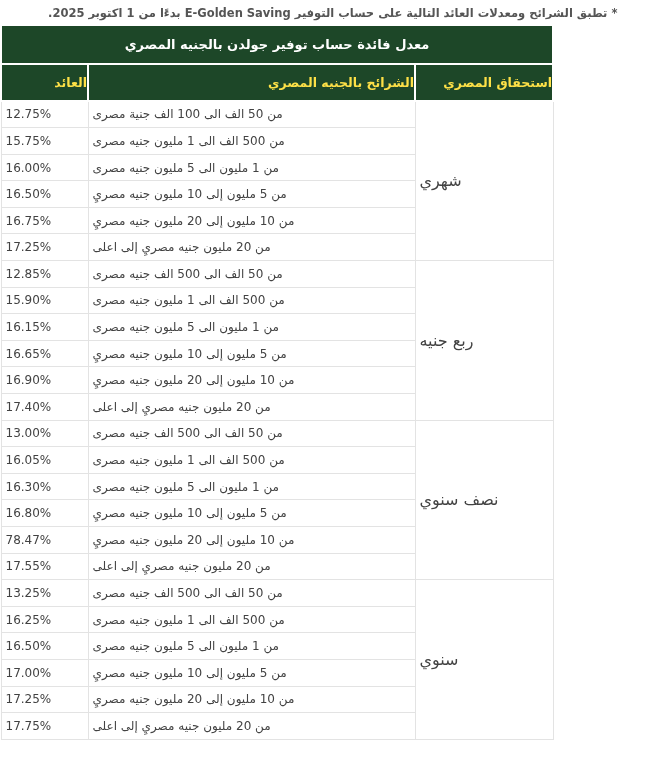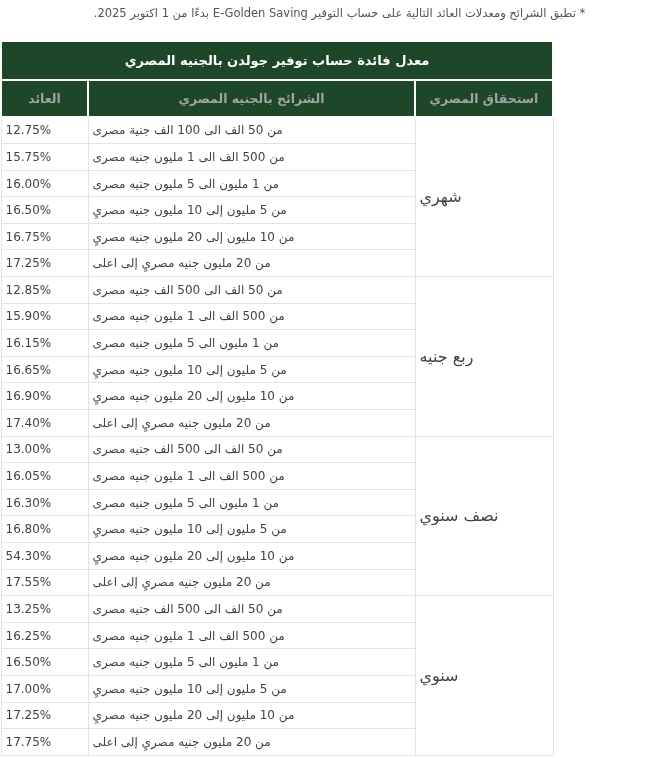--- a/index.html
+++ b/index.html
@@ -6,50 +6,51 @@
     margin: 0;
     padding: 0;
     background: #ffffff;
     width: 645px;
     height: 758px;
     overflow: hidden;
     font-family: "DejaVu Sans", sans-serif;
   }
   .note {
     direction: rtl;
-    text-align: center;
-    margin: 6px 14px 18px 48px;
+    text-align: left;
+    margin: 6px 14px 2px 48px;
     font-size: 11.5px;
     line-height: 1.35;
     color: #555555;
+    font-weight: bold;
   }
   table.rates {
     direction: rtl;
     border-collapse: collapse;
     table-layout: fixed;
     width: 552px;
     margin-right: 28px;
   }
   th.title-cell {
     background: var(--green, #1d4728);
     color: #ffffff;
     height: 37px;
     font-size: 13px;
     font-weight: bold;
     text-align: center;
     border: 2px solid #ffffff;
     padding: 0;
   }
   th.hdr-cell {
     background: var(--green, #1d4728);
-    color: #a3a3a3;
+    color: #fde047;
     height: 35px;
     font-size: 12.5px;
     font-weight: bold;
-    text-align: center;
+    text-align: right;
     border: 2px solid #ffffff;
     padding: 0;
   }
   td {
     border: 1px solid #e3e3e3;
     height: 25.6px;
     font-size: 12px;
     color: #424242;
     text-align: left;
     vertical-align: middle;
@@ -143,21 +144,21 @@
       <tr>
         <td class="tier-cell">من 1 مليون الى 5 مليون جنيه مصرى</td>
         <td class="rate-cell">16.30%</td>
       </tr>
       <tr>
         <td class="tier-cell">من 5 مليون إلى 10 مليون جنيه مصريِ</td>
         <td class="rate-cell">16.80%</td>
       </tr>
       <tr>
         <td class="tier-cell">من 10 مليون إلى 20 مليون جنيه مصريِ</td>
-        <td class="rate-cell">54.30%</td>
+        <td class="rate-cell">78.47%</td>
       </tr>
       <tr>
         <td class="tier-cell">من 20 مليون جنيه مصريِ إلى اعلى</td>
         <td class="rate-cell">17.55%</td>
       </tr>
       <tr>
         <td class="maturity-cell" rowspan="6">سنوي</td>
         <td class="tier-cell">من 50 الف الى 500 الف جنيه مصرى</td>
         <td class="rate-cell">13.25%</td>
       </tr>

